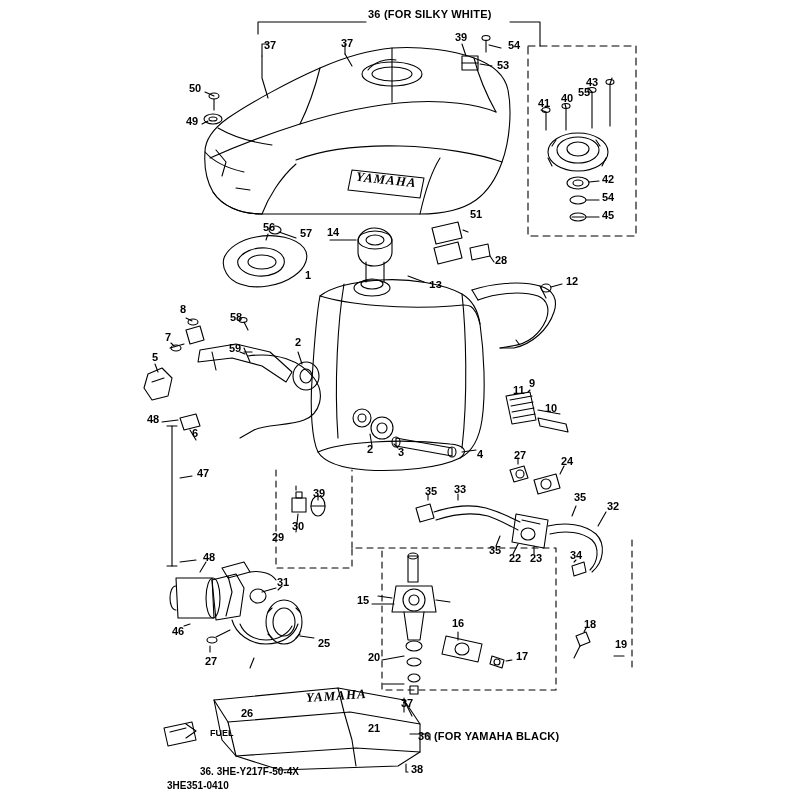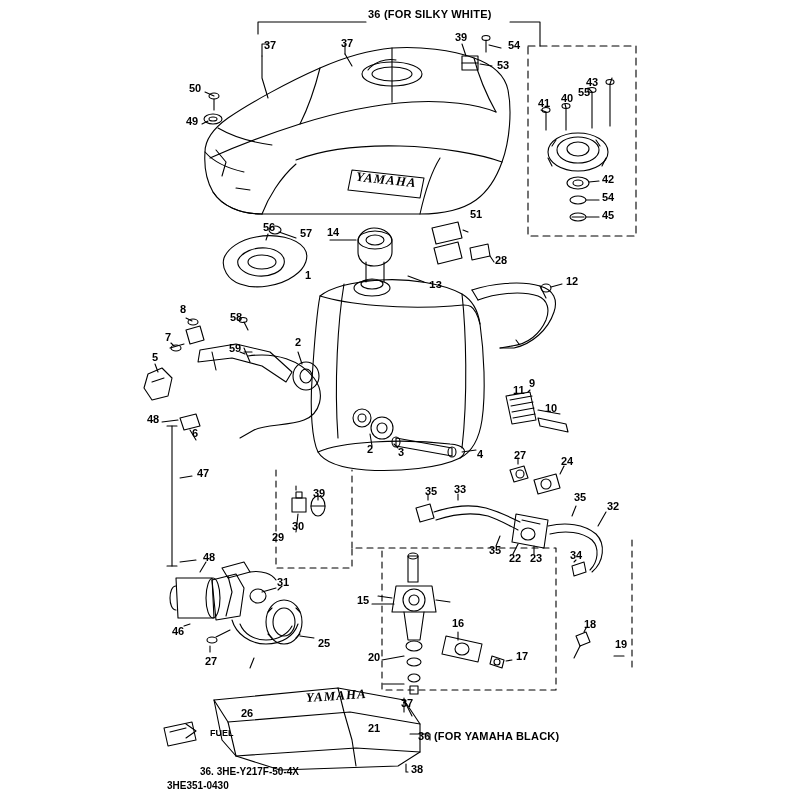--- a/index.html
+++ b/index.html
@@ -397,15 +397,15 @@
   <div class="lbl" style="left:368px; top:675px;margin-top:48px;">21</div>
   <div class="lbl" style="left:401px; top:698px;">37</div>
   <div class="lbl cap" style="left:418px; top:731px;">36 (FOR YAMAHA BLACK)</div>
   <div class="lbl" style="left:411px; top:764px;">38</div>
 
   <div class="tankword" style="left:356px; top:172px; transform:rotate(6deg);">YAMAHA</div>
   <div class="tankword" style="left:306px; top:688px; transform:rotate(-4deg);">YAMAHA</div>
   <div class="lbl tiny" style="left:170px; top:729px;">FUEL</div>
 
   <div class="lbl foot" style="left:200px; top:767px;">36. 3HE-Y217F-50-4X</div>
-  <div class="lbl foot" style="left:167px; top:781px;">3HE351-0430</div>
+  <div class="lbl foot" style="left:167px; top:781px;">3HE351-0410</div>
 
 </div>
 
 </body></html>

